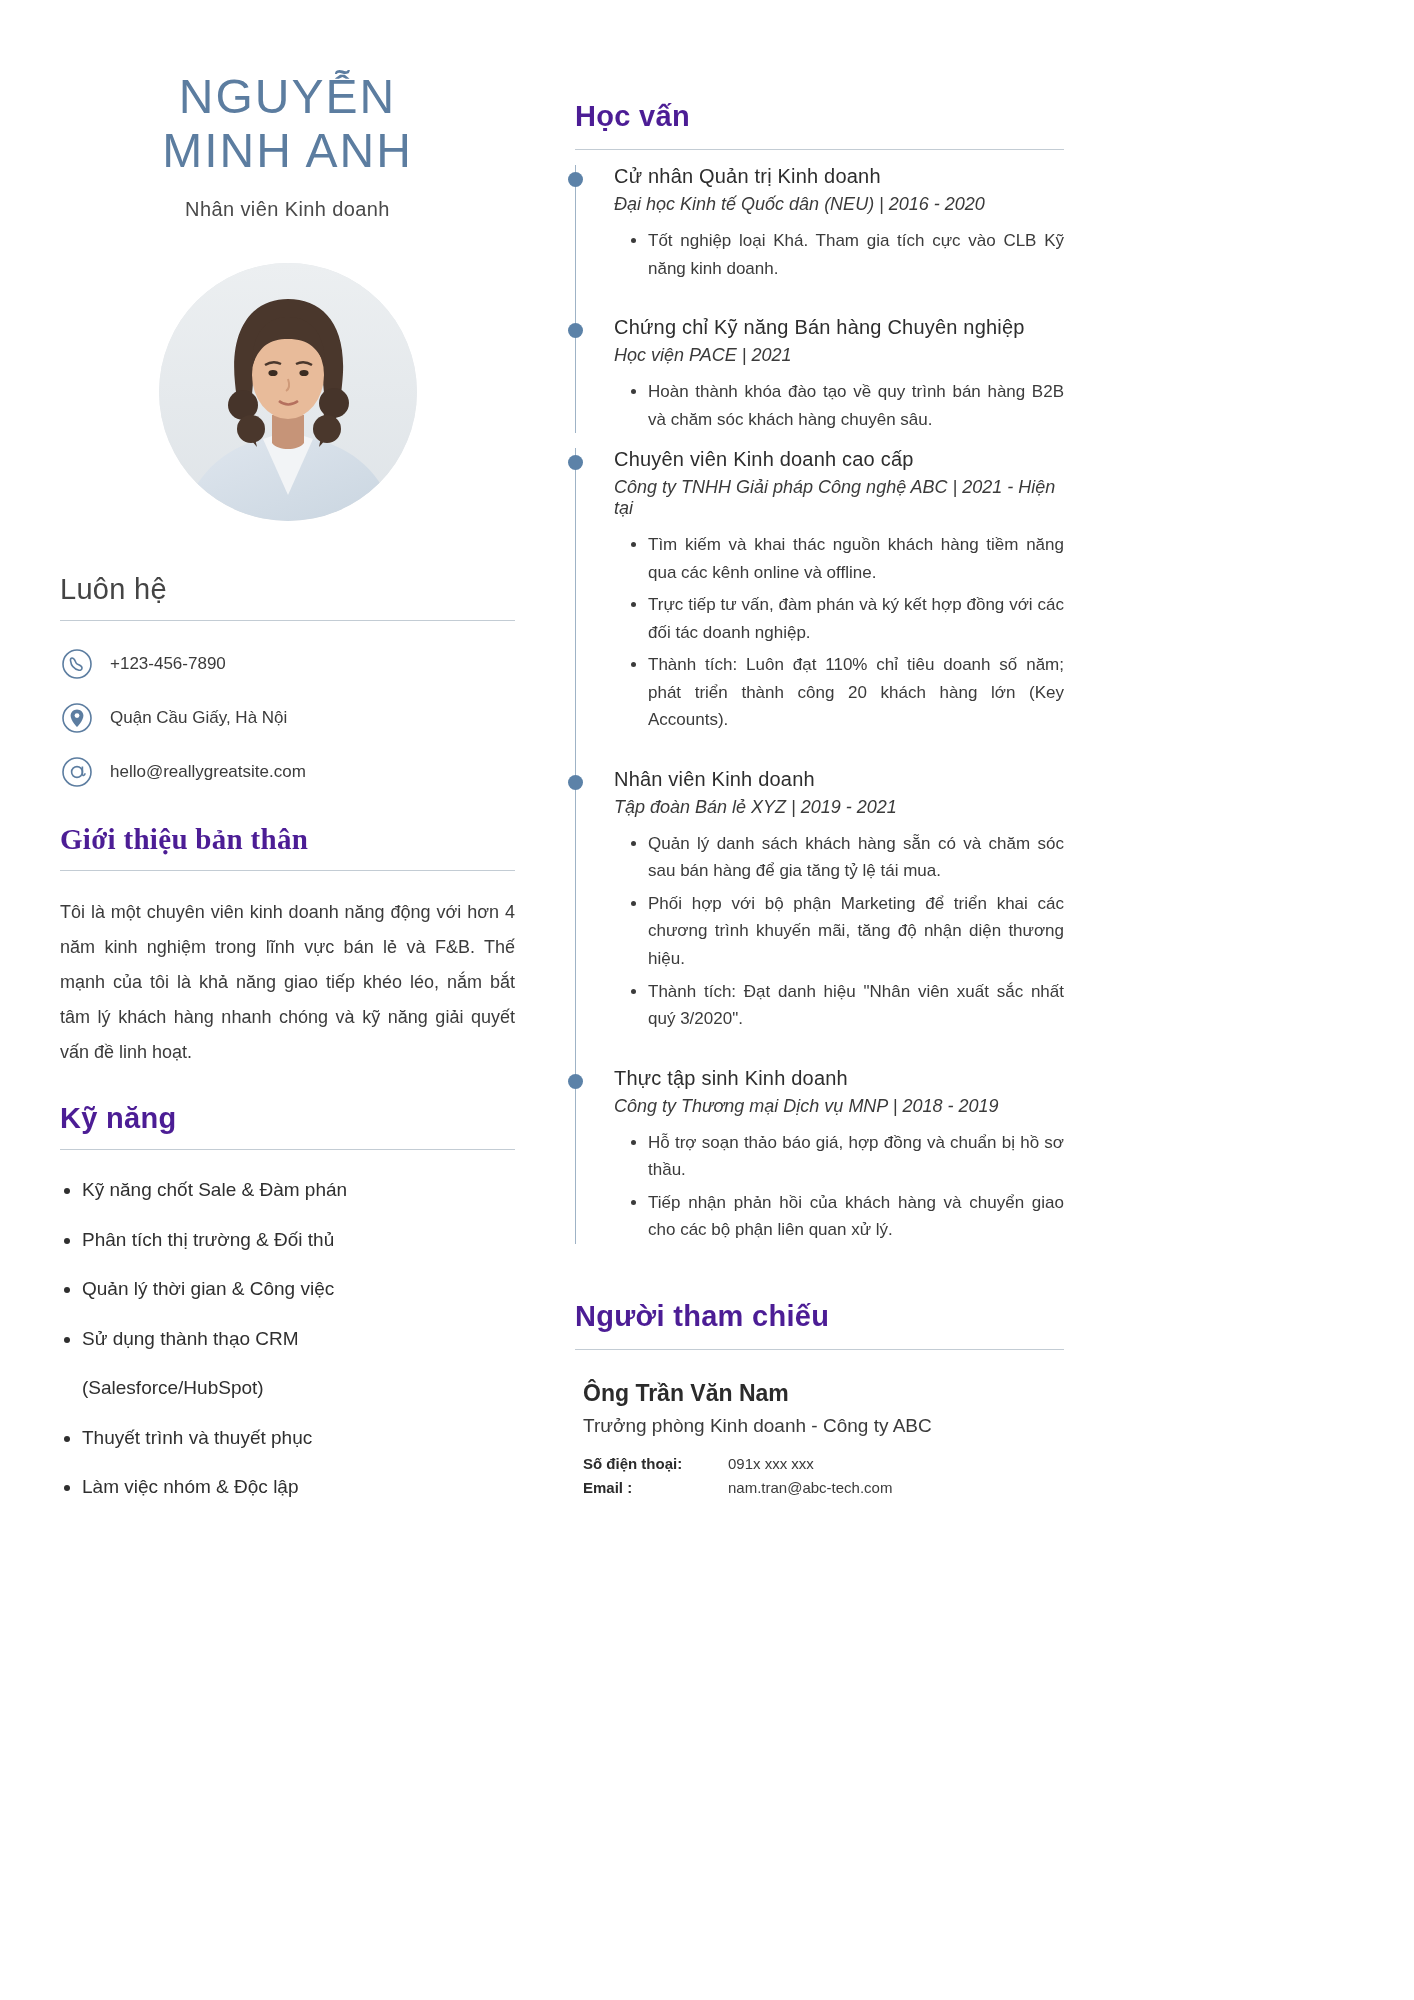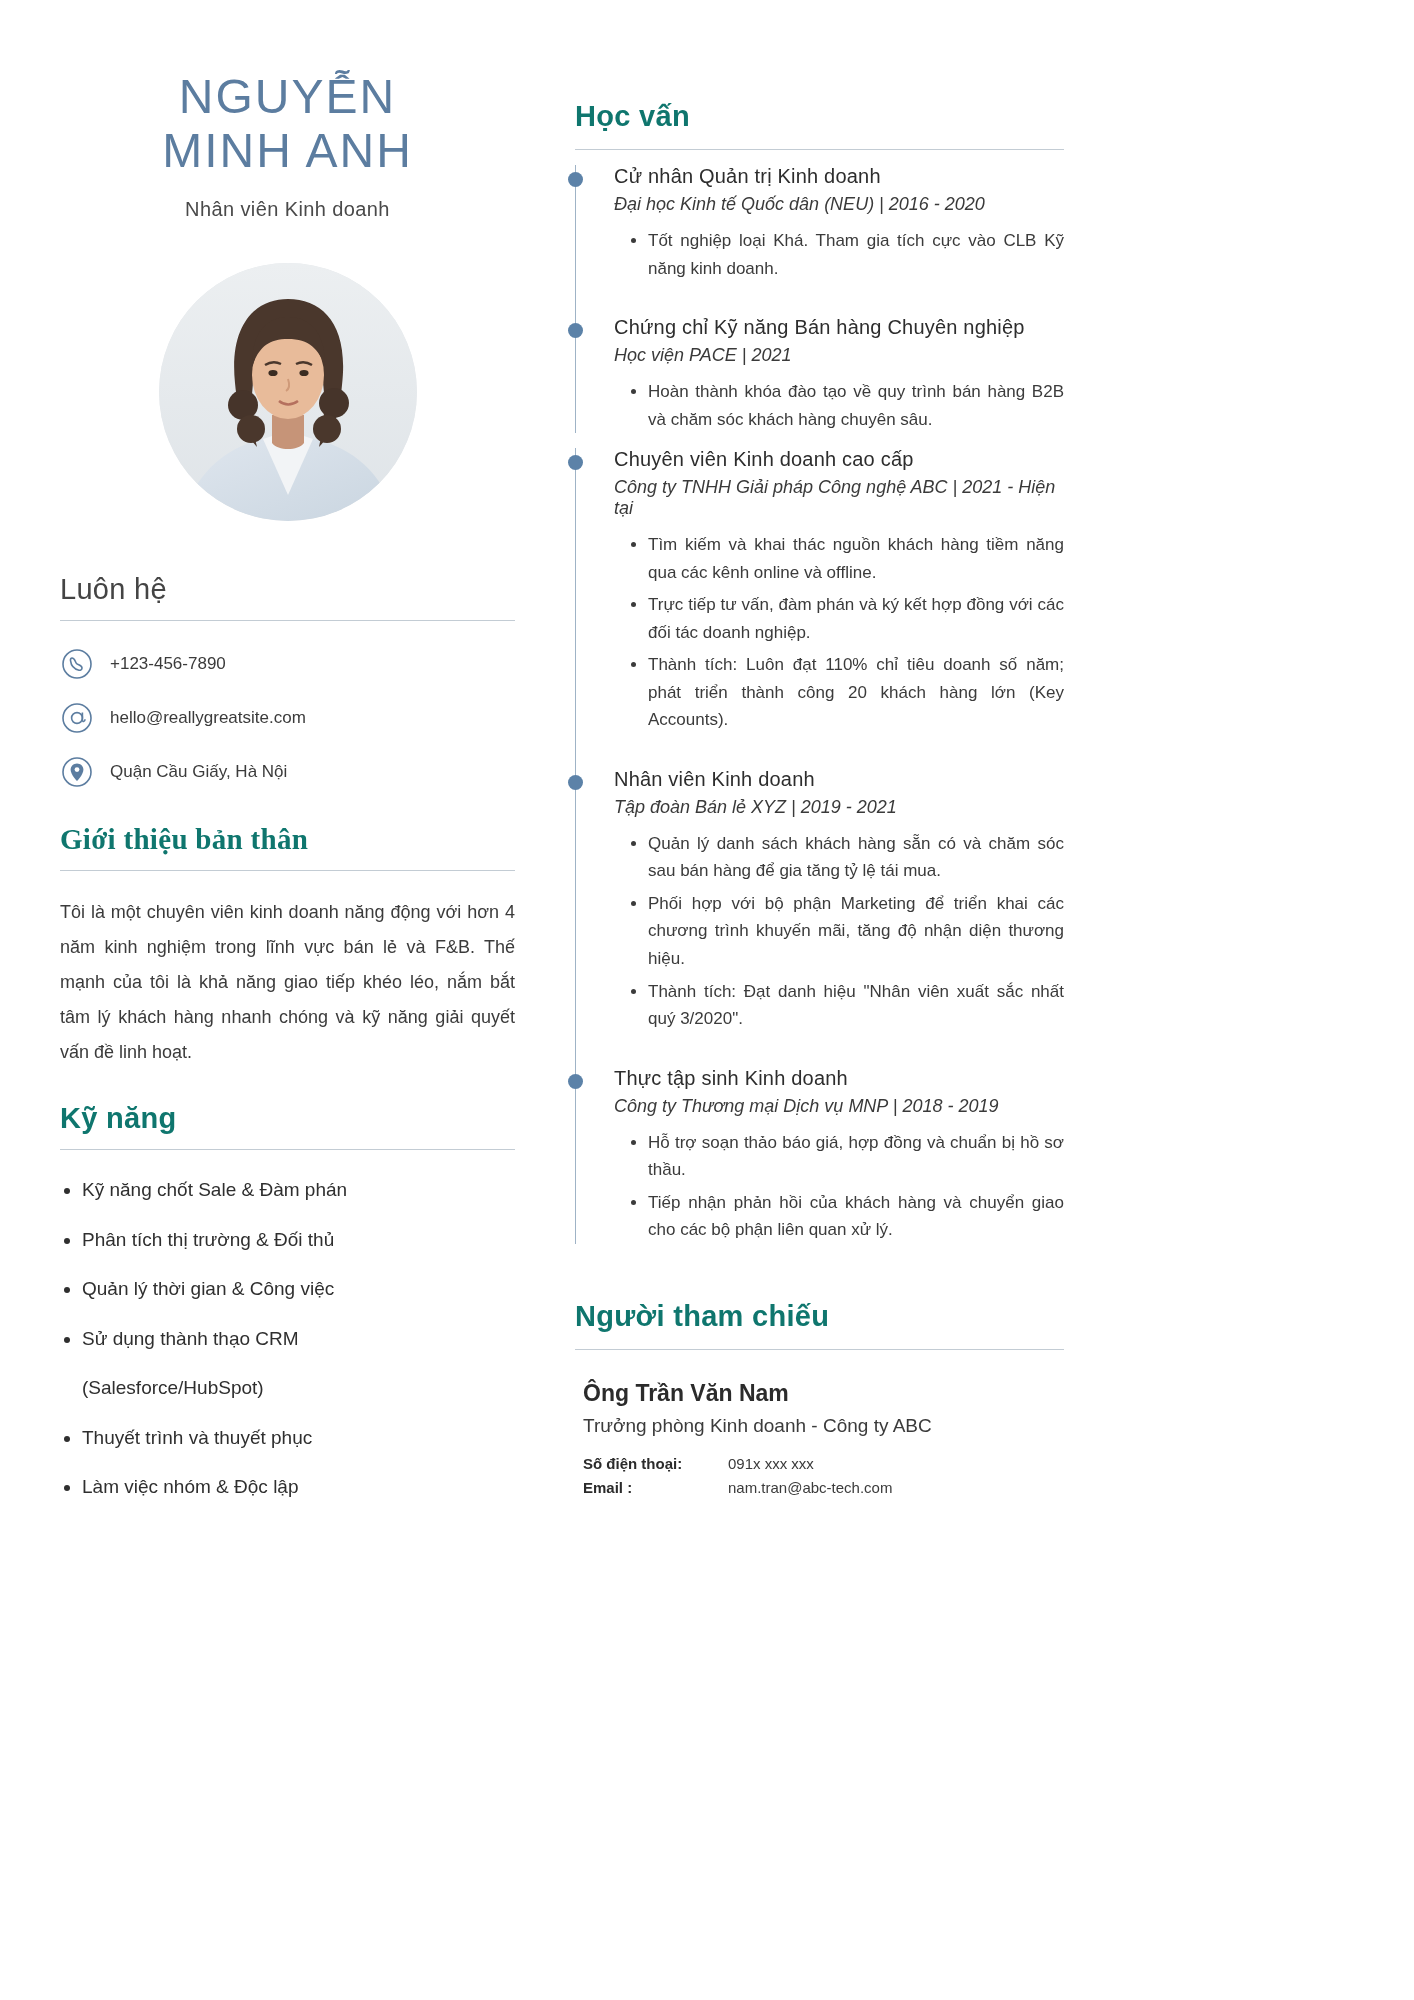--- a/index.html
+++ b/index.html
@@ -50,21 +50,21 @@
     border-radius: 50%;
     overflow: hidden;
     background: #e6e9ec;
     position: relative;
   }
   .photo-svg { display: block; width: 100%; height: 100%; }
 
   .sec-title {
     font-size: 29px;
     font-weight: 700;
-    color: #0f766e;
+    color: #4c1d95;
     letter-spacing: 0.3px;
   }
   .sec-title.light { font-weight: 400; color: #444; }
   .left .sec-head {
     margin-top: 52px;
   }
   .rule {
     height: 1px;
     background: #c3ccd4;
     margin-top: 14px;
@@ -247,35 +247,35 @@
               <circle cx="17" cy="17" r="14" fill="none" stroke="#5c7da0" stroke-width="1.6"></circle>
               <path d="M12 11 c3 0 3 4 4.5 5.5 C18 18 22 18 22 21 c0 1.6 -1.6 2.6 -3 2.2 C14 22 11 18 10.5 13.6 C10.3 12.2 11 11 12 11 z" fill="none" stroke="#5c7da0" stroke-width="1.6" stroke-linejoin="round"></path>
             </svg>
         </span>
         <span class="contact-text">+123-456-7890</span>
       </div>
       <div class="contact-row">
         <span class="contact-icon">
           <svg viewBox="0 0 34 34">
               <circle cx="17" cy="17" r="14" fill="none" stroke="#5c7da0" stroke-width="1.6"></circle>
+              <path d="M17 8.5 c-3.6 0 -6.4 2.8 -6.4 6.3 C10.6 19.6 17 26 17 26 s6.4 -6.4 6.4 -11.2 C23.4 11.3 20.6 8.5 17 8.5 z" fill="#5c7da0"></path>
+              <circle cx="17" cy="14.6" r="2.4" fill="#ffffff"></circle>
+            </svg>
+        </span>
+        <span class="contact-text">Quận Cầu Giấy, Hà Nội</span>
+      </div>
+      <div class="contact-row">
+        <span class="contact-icon">
+          <svg viewBox="0 0 34 34">
+              <circle cx="17" cy="17" r="14" fill="none" stroke="#5c7da0" stroke-width="1.6"></circle>
               <circle cx="17" cy="17" r="5.4" fill="none" stroke="#5c7da0" stroke-width="1.6"></circle>
               <path d="M22.4 11.6 v7.4 c0 2.2 2.6 2.2 2.6 -0.8" fill="none" stroke="#5c7da0" stroke-width="1.6"></path>
             </svg>
         </span>
         <span class="contact-text">hello@reallygreatsite.com</span>
-      </div>
-      <div class="contact-row">
-        <span class="contact-icon">
-          <svg viewBox="0 0 34 34">
-              <circle cx="17" cy="17" r="14" fill="none" stroke="#5c7da0" stroke-width="1.6"></circle>
-              <path d="M17 8.5 c-3.6 0 -6.4 2.8 -6.4 6.3 C10.6 19.6 17 26 17 26 s6.4 -6.4 6.4 -11.2 C23.4 11.3 20.6 8.5 17 8.5 z" fill="#5c7da0"></path>
-              <circle cx="17" cy="14.6" r="2.4" fill="#ffffff"></circle>
-            </svg>
-        </span>
-        <span class="contact-text">Quận Cầu Giấy, Hà Nội</span>
       </div>
     </div>
 
     <div class="sec-head" style="margin-top:34px;font-family:Liberation Serif, serif;">
       <div class="sec-title">Giới thiệu bản thân</div>
       <div class="rule"></div>
     </div>
     <div class="about-text">Tôi là một chuyên viên kinh doanh năng động với hơn 4 năm kinh nghiệm trong lĩnh vực bán lẻ và F&amp;B. Thế mạnh của tôi là khả năng giao tiếp khéo léo, nắm bắt tâm lý khách hàng nhanh chóng và kỹ năng giải quyết vấn đề linh hoạt.</div>
 
     <div class="sec-head" style="margin-top:32px;">

